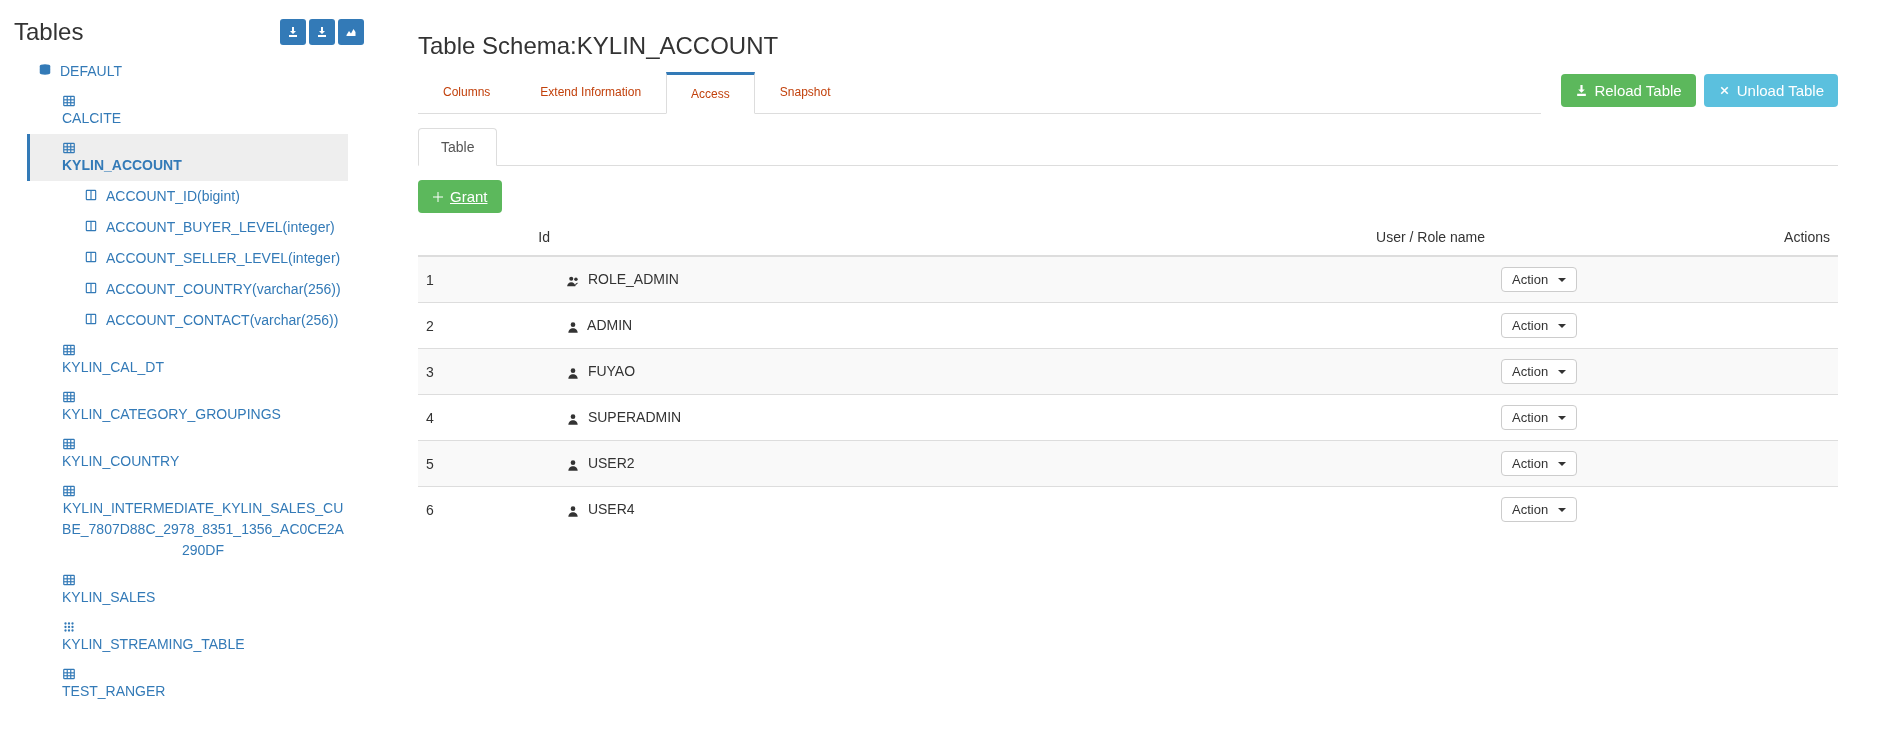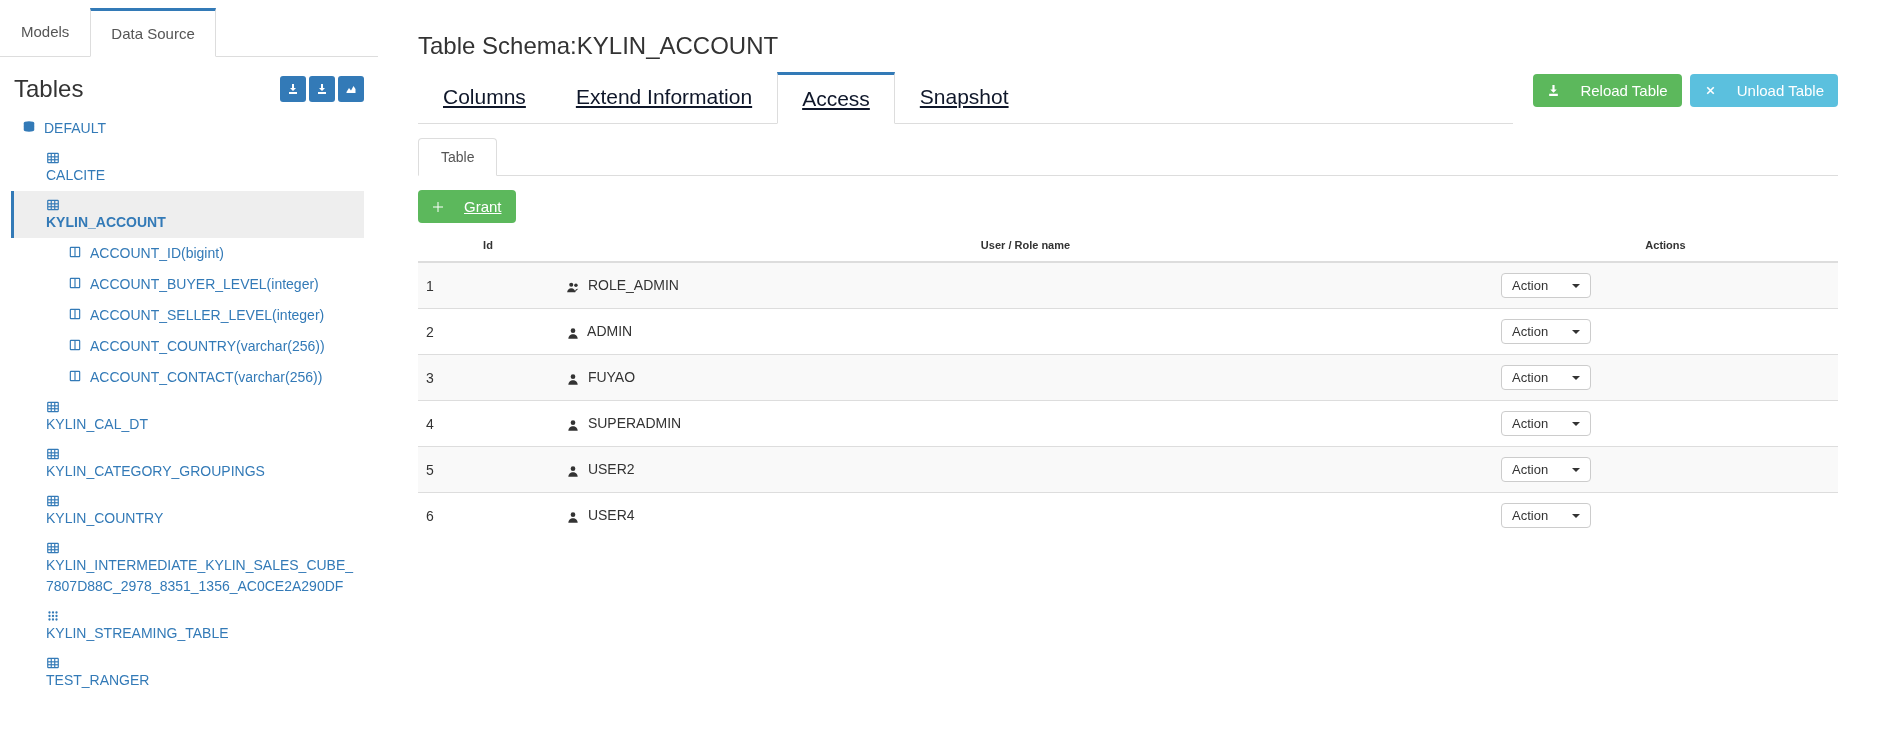--- a/index.html
+++ b/index.html
@@ -61,21 +61,22 @@
       background: #337ab7;
       color: #fff;
       border-radius: 3px;
       display: inline-flex;
       align-items: center;
       justify-content: center;
       font-size: 13px;
       cursor: pointer;
     }
     .tree {
-      padding: 0 14px;
+      padding: 0 30px;
+      text-align: center;
     }
     .tree-item {
       display: flex;
       align-items: flex-start;
       padding: 5px 4px;
       color: #337ab7;
       cursor: pointer;
       font-size: 14px;
       line-height: 1.5;
     }
@@ -120,43 +121,42 @@
     }
     .main-tabs {
       display: flex;
       border-bottom: 1px solid #ddd;
       margin-bottom: 14px;
       flex: 1;
     }
     .main-tab {
       padding: 12px 24px;
       cursor: pointer;
-      color: #0f172a;
-      font-size: 21px;
+      color: #c2410c;
+      font-size: 12px;
       border: 1px solid transparent;
       border-bottom: none;
-      text-decoration: underline;
     }
     .main-tab.active {
       border: 1px solid #ddd;
       border-top: 3px solid #337ab7;
       border-bottom: 1px solid #fff;
       margin-bottom: -1px;
       background: #fff;
     }
     .action-buttons {
       display: flex;
       gap: 8px;
       margin-left: 20px;
       margin-top: 2px;
     }
     .btn {
       display: inline-flex;
       align-items: center;
-      gap: 20px;
+      gap: 6px;
       padding: 8px 14px;
       border-radius: 4px;
       color: #fff;
       font-size: 15px;
       cursor: pointer;
       border: none;
     }
     .btn-success { background: #5cb85c; }
     .btn-info { background: #5bc0de; }
     .btn-default {
@@ -190,25 +190,25 @@
       margin-bottom: 6px;
       text-decoration: underline;
     }
 
     
     table.grid {
       width: 100%;
       border-collapse: collapse;
     }
     table.grid th {
-      text-align: center;
+      text-align: right;
       padding: 10px 8px;
-      font-weight: bold;
+      font-weight: normal;
       border-bottom: 2px solid #ddd;
-      font-size: 11px;
+      font-size: 14px;
     }
     table.grid td {
       padding: 10px 8px;
       border-top: 1px solid #ddd;
       vertical-align: middle;
     }
     table.grid tbody tr:nth-child(odd) {
       background: #f9f9f9;
     }
     .col-id { width: 140px; }
@@ -227,24 +227,20 @@
       margin-left: 4px;
       vertical-align: middle;
     }
   </style>
 </head>
 <body>
 
 <div class="container">
 
   <div class="sidebar">
-    <div class="sidebar-tabs">
-      <div class="sidebar-tab">Models</div>
-      <div class="sidebar-tab active">Data Source</div>
-    </div>
 
     <div class="tables-header">
       <div class="tables-title">Tables</div>
       <div class="tables-buttons">
         <span class="icon-btn">
           <svg width="12" height="12" viewBox="0 0 24 24" fill="currentColor">
               <path d="M12 16l-6-6h4V2h4v8h4l-6 6zm-8 2h16v4H4v-4z"></path>
             </svg>
         </span>
         <span class="icon-btn">
@@ -380,20 +376,32 @@
           <span class="tree-icon">
             <svg width="14" height="14" viewBox="0 0 24 24" fill="currentColor">
               <rect x="3" y="4" width="18" height="16" rx="1" fill="none" stroke="currentColor" stroke-width="2"></rect>
               <line x1="3" y1="10" x2="21" y2="10" stroke="currentColor" stroke-width="2"></line>
               <line x1="3" y1="15" x2="21" y2="15" stroke="currentColor" stroke-width="2"></line>
               <line x1="9" y1="4" x2="9" y2="20" stroke="currentColor" stroke-width="2"></line>
               <line x1="15" y1="4" x2="15" y2="20" stroke="currentColor" stroke-width="2"></line>
             </svg>
           </span>
           <span class="tree-label">KYLIN_INTERMEDIATE_KYLIN_SALES_CUBE_7807D88C_2978_8351_1356_AC0CE2A290DF</span>
+        </div>
+        <div class="tree-item table">
+          <span class="tree-icon">
+            <svg width="14" height="14" viewBox="0 0 24 24" fill="currentColor">
+              <rect x="3" y="4" width="18" height="16" rx="1" fill="none" stroke="currentColor" stroke-width="2"></rect>
+              <line x1="3" y1="10" x2="21" y2="10" stroke="currentColor" stroke-width="2"></line>
+              <line x1="3" y1="15" x2="21" y2="15" stroke="currentColor" stroke-width="2"></line>
+              <line x1="9" y1="4" x2="9" y2="20" stroke="currentColor" stroke-width="2"></line>
+              <line x1="15" y1="4" x2="15" y2="20" stroke="currentColor" stroke-width="2"></line>
+            </svg>
+          </span>
+          <span class="tree-label">KYLIN_SALES</span>
         </div>
         <div class="tree-item table">
           <span class="tree-icon">
             <svg width="14" height="14" viewBox="0 0 24 24" fill="currentColor">
               <circle cx="6" cy="6" r="2"></circle>
               <circle cx="12" cy="6" r="2"></circle>
               <circle cx="18" cy="6" r="2"></circle>
               <circle cx="6" cy="12" r="2"></circle>
               <circle cx="12" cy="12" r="2"></circle>
               <circle cx="18" cy="12" r="2"></circle>

